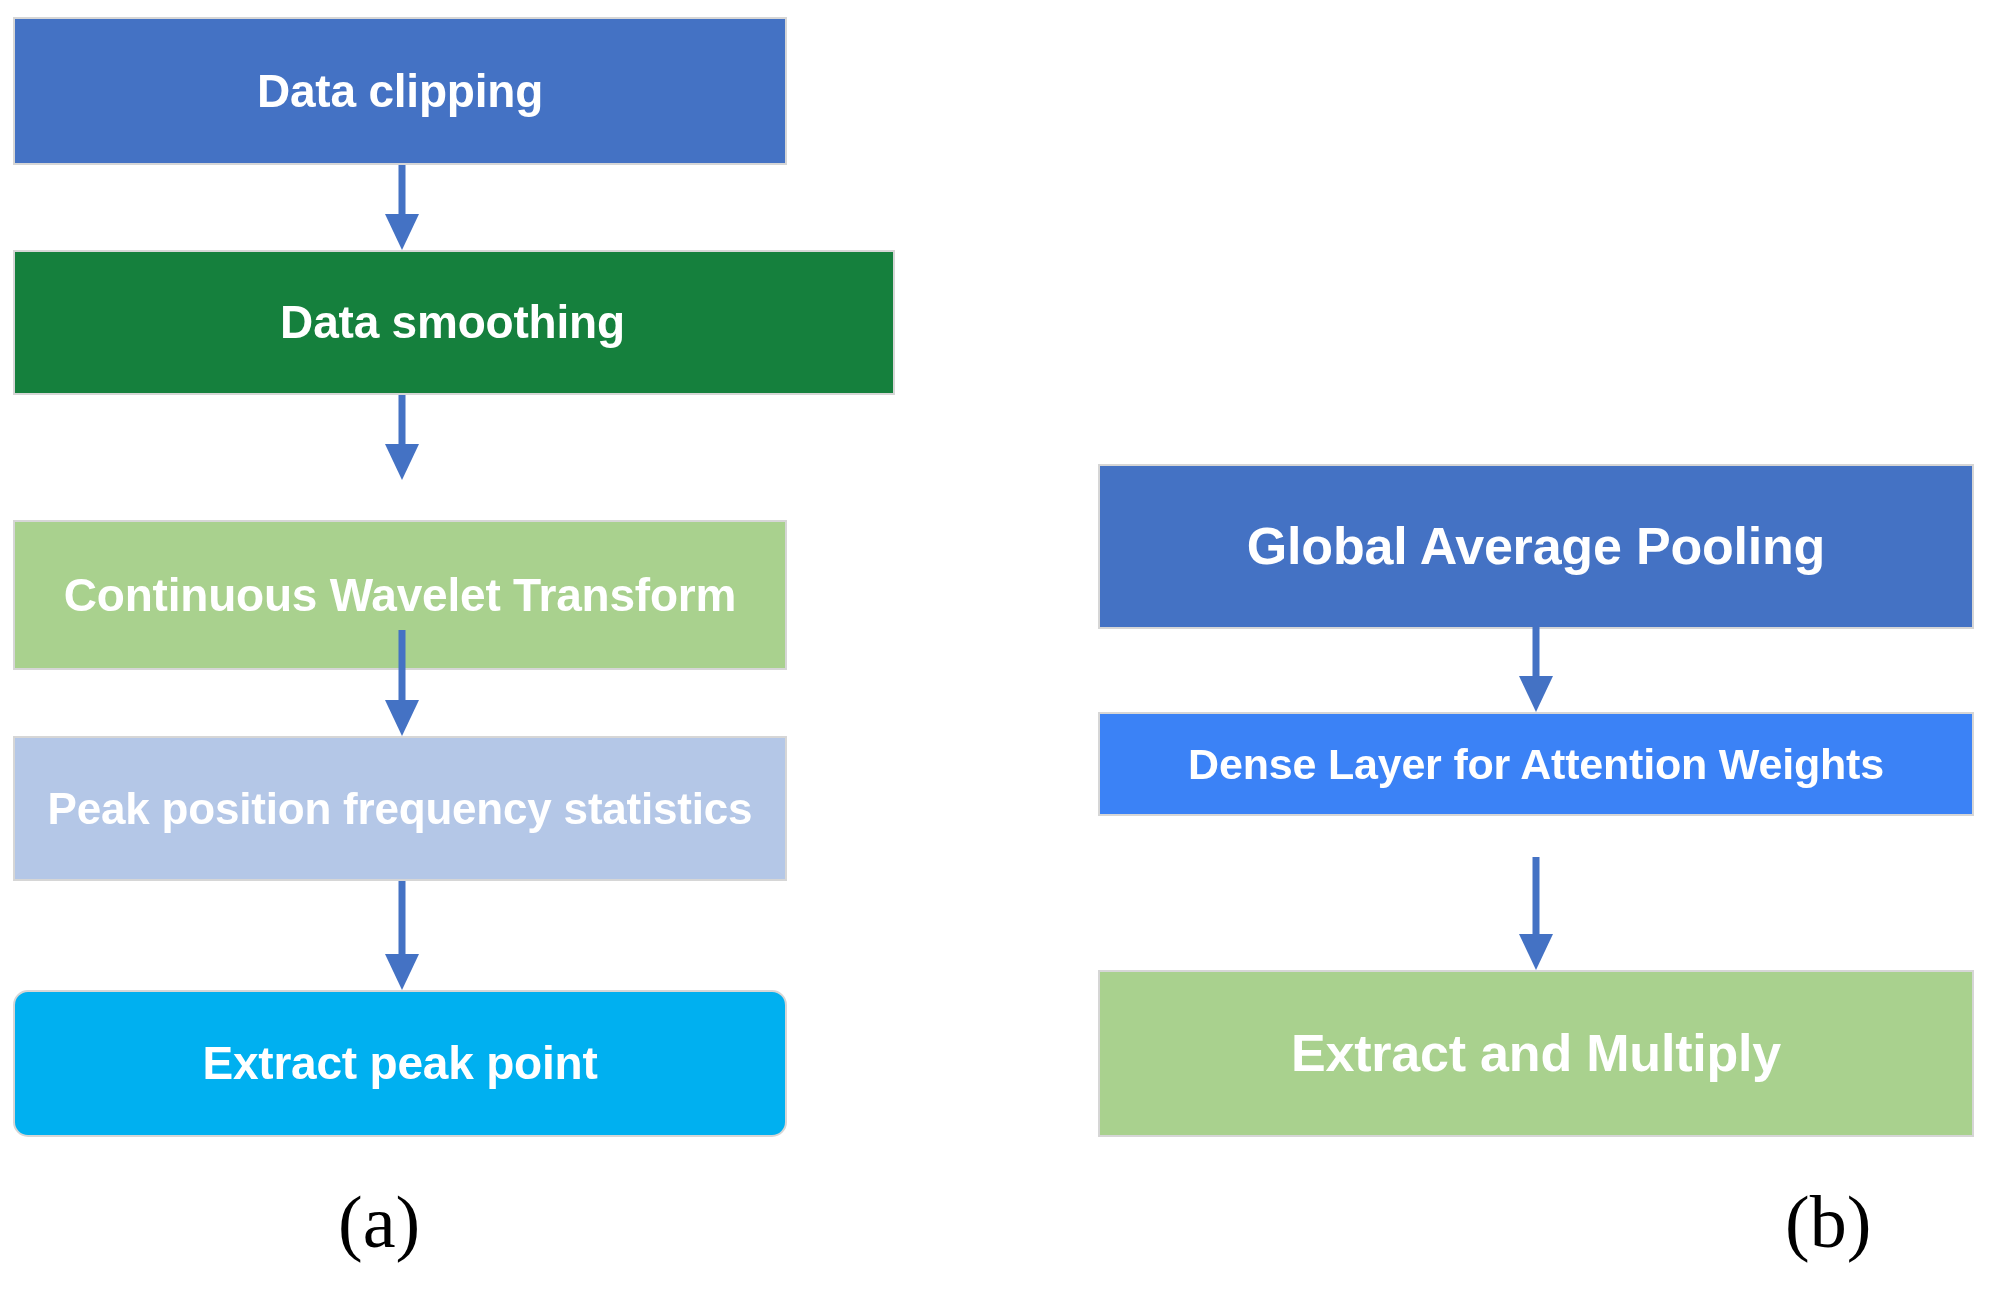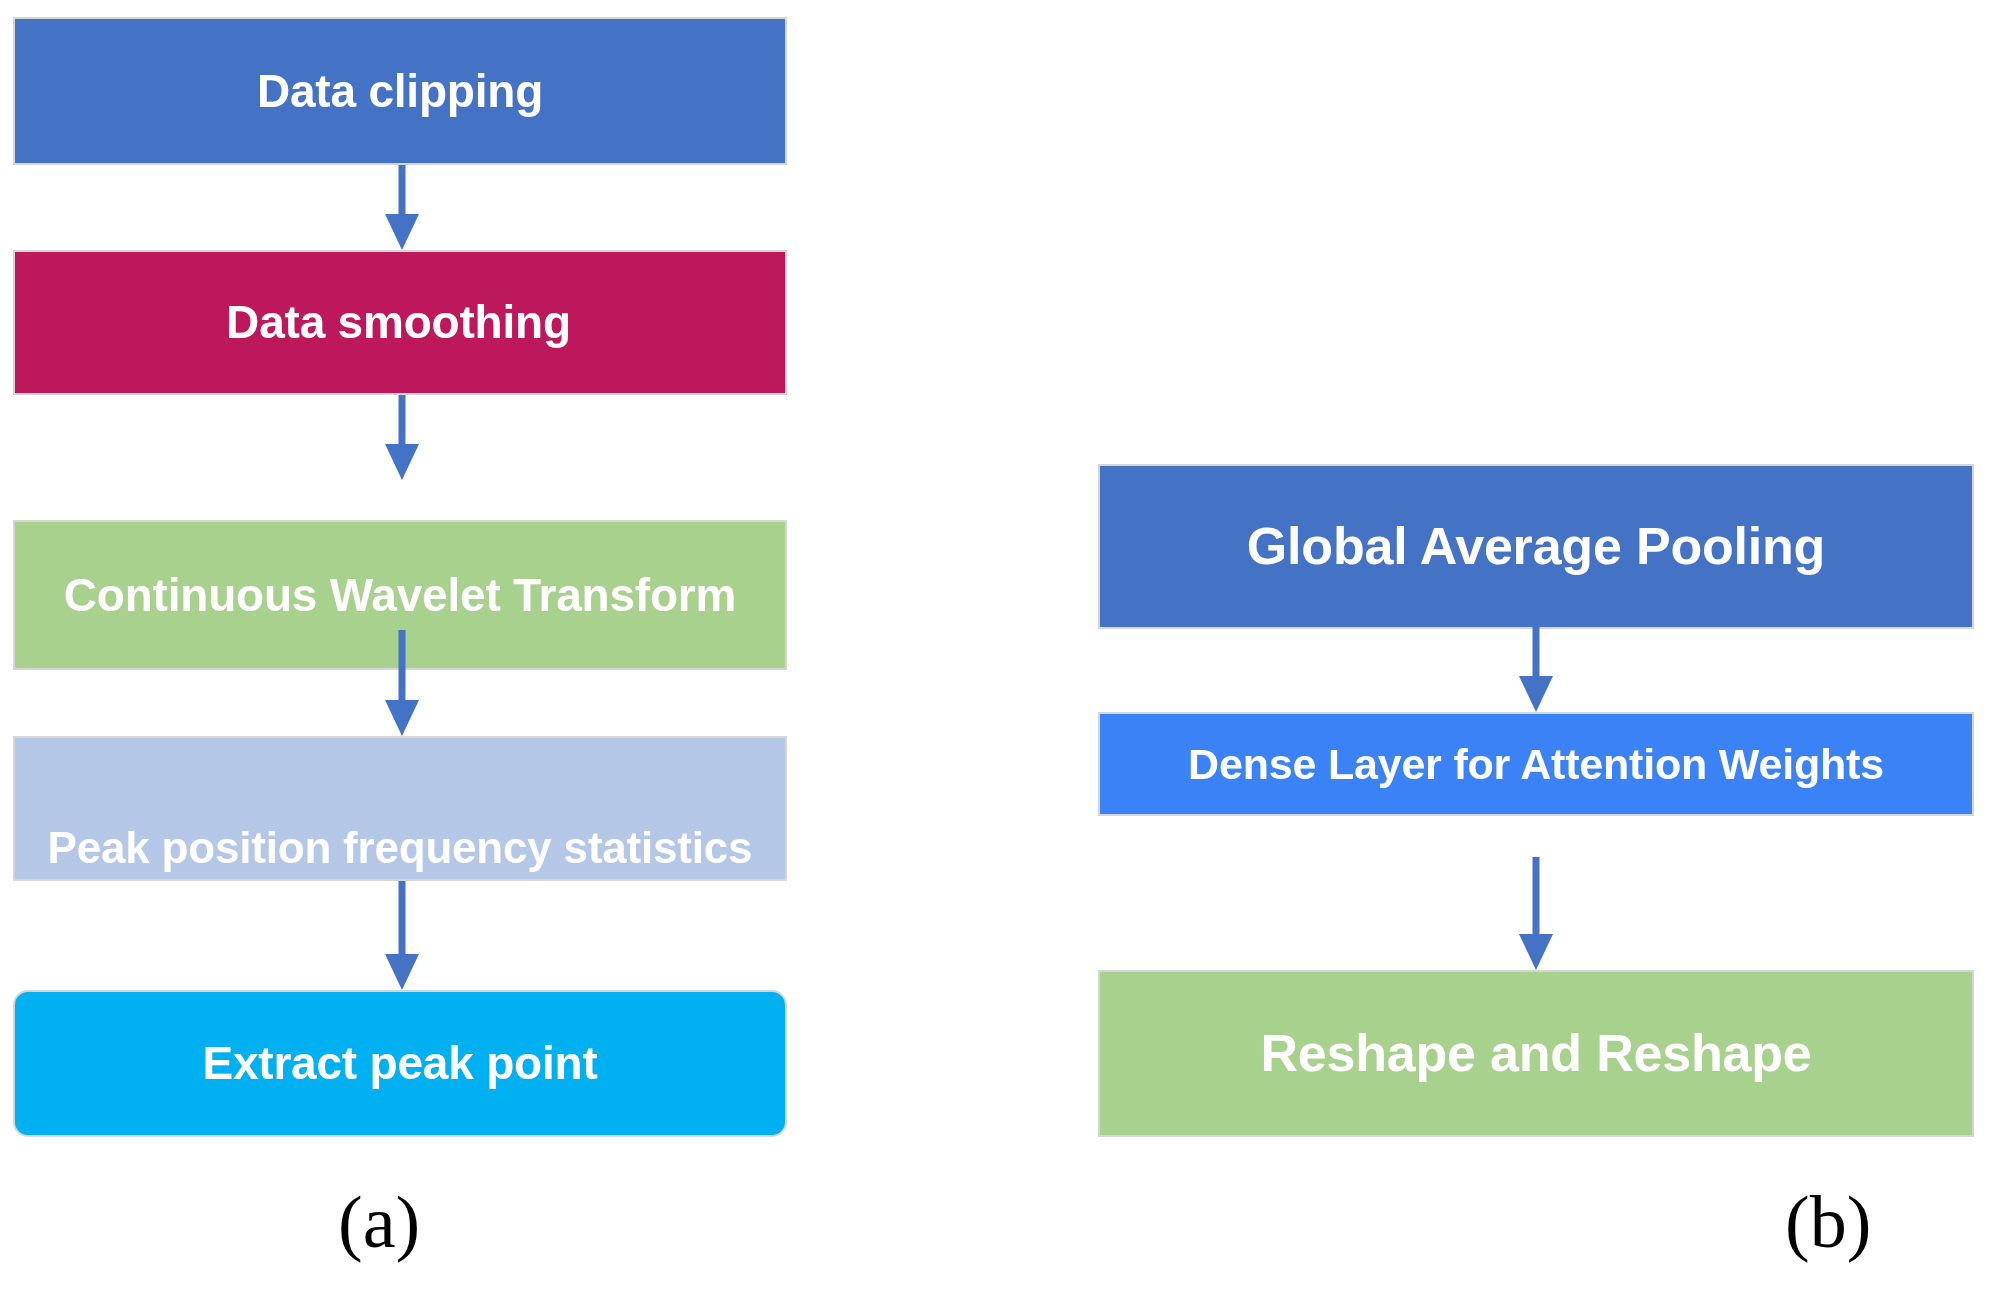--- a/index.html
+++ b/index.html
@@ -88,39 +88,39 @@
 
     <div class="node" id="a-node-0" style="left: 13px; top: 17px; width: 774px; height: 148px; background: rgb(68, 114, 196); font-size: 46px; color: rgb(255, 255, 255); border-color: rgb(214, 214, 214);">
       <span class="label">Data clipping</span>
     </div>
 
     <div class="arrow" style="left:402px; top:165px; height:85px;">
       <div class="shaft" style="height: 49px; background: rgb(68, 114, 196);"></div>
       <div class="head" style="top: 49px; border-top-color: rgb(68, 114, 196);"></div>
     </div>
 
-    <div class="node" id="a-node-1" style="left: 13px; top: 250px; width: 774px; height: 145px; background: #be185d; font-size: 46px; color: rgb(255, 255, 255); border-color: rgb(214, 214, 214); padding-left: 11px;">
+    <div class="node" id="a-node-1" style="left: 13px; top: 250px; width: 882px; height: 145px; background: #15803d; font-size: 46px; color: rgb(255, 255, 255); border-color: rgb(214, 214, 214); padding-left: 11px;">
       <span class="label">Data smoothing</span>
     </div>
 
     <div class="arrow" style="left:402px; top:395px; height:85px;">
       <div class="shaft" style="height: 49px; background: rgb(68, 114, 196);"></div>
       <div class="head" style="top: 49px; border-top-color: rgb(68, 114, 196);"></div>
     </div>
 
     <div class="node" id="a-node-2" style="left: 13px; top: 480px; width: 774px; height: 150px; background: rgb(169, 209, 142); font-size: 46px; color: rgb(255, 255, 255); border-color: rgb(214, 214, 214); margin-top: 40px;">
       <span class="label">Continuous Wavelet Transform</span>
     </div>
 
     <div class="arrow" style="left:402px; top:630px; height:106px;">
       <div class="shaft" style="height: 70px; background: rgb(68, 114, 196);"></div>
       <div class="head" style="top: 70px; border-top-color: rgb(68, 114, 196);"></div>
     </div>
 
-    <div class="node" id="a-node-3" style="left: 13px; top: 736px; width: 774px; height: 145px; background: rgb(180, 199, 231); font-size: 44px; color: rgb(255, 255, 255); border-color: rgb(214, 214, 214); align-items: flex-end;">
+    <div class="node" id="a-node-3" style="left: 13px; top: 736px; width: 774px; height: 145px; background: rgb(180, 199, 231); font-size: 44px; color: rgb(255, 255, 255); border-color: rgb(214, 214, 214);">
       <span class="label">Peak position frequency statistics</span>
     </div>
 
     <div class="arrow" style="left:402px; top:881px; height:109px;">
       <div class="shaft" style="height: 73px; background: rgb(68, 114, 196);"></div>
       <div class="head" style="top: 73px; border-top-color: rgb(68, 114, 196);"></div>
     </div>
 
     <div class="node" id="a-node-4" style="left: 13px; top: 990px; width: 774px; height: 147px; background: rgb(0, 176, 240); font-size: 46px; color: rgb(255, 255, 255); border-color: rgb(214, 214, 214); border-radius: 15px;">
       <span class="label">Extract peak point</span>
@@ -143,19 +143,19 @@
     <div class="node" id="b-node-1" style="left: 103px; top: 712px; width: 876px; height: 104px; background: #3b82f6; font-size: 43px; color: rgb(255, 255, 255); border-color: rgb(214, 214, 214);">
       <span class="label">Dense Layer for Attention Weights</span>
     </div>
 
     <div class="arrow" style="left:541px; top:857px; height:113px;">
       <div class="shaft" style="height: 77px; background: rgb(68, 114, 196);"></div>
       <div class="head" style="top: 77px; border-top-color: rgb(68, 114, 196);"></div>
     </div>
 
     <div class="node" id="b-node-2" style="left: 103px; top: 970px; width: 876px; height: 167px; background: rgb(169, 209, 142); font-size: 52px; color: rgb(255, 255, 255); border-color: rgb(214, 214, 214);">
-      <span class="label">Reshape and Reshape</span>
+      <span class="label">Extract and Multiply</span>
     </div>
 
     <div class="caption" style="left:790px; top:1185px;">(b)</div>
   </div>
 
 </div>
 
 </body></html>

